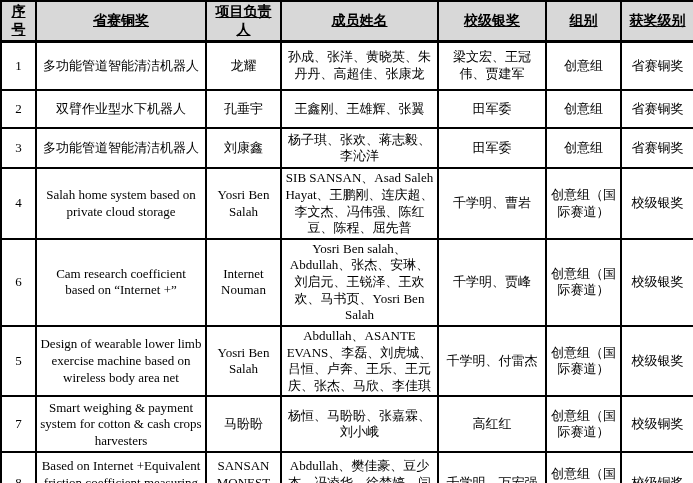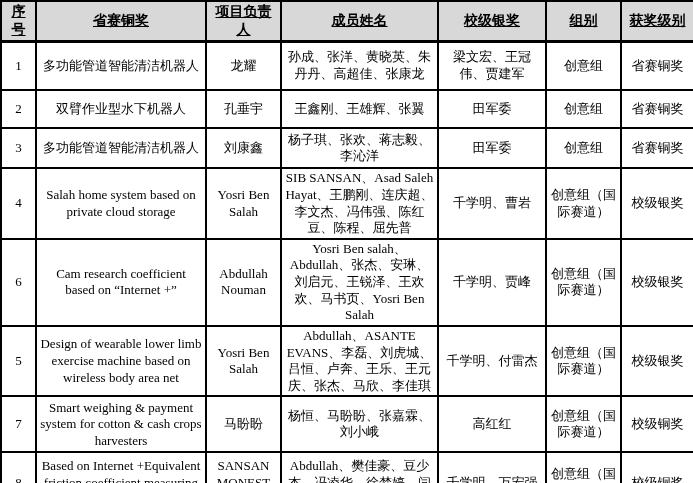--- a/index.html
+++ b/index.html
@@ -100,21 +100,21 @@
       <td>Salah home system based on private cloud storage</td>
       <td>Yosri Ben Salah</td>
       <td>SIB SANSAN、Asad Saleh Hayat、王鹏刚、连庆超、李文杰、冯伟强、陈红豆、陈程、屈先普</td>
       <td>千学明、曹岩</td>
       <td>创意组（国际赛道）</td>
       <td>校级银奖</td>
     </tr>
     <tr class="r-5">
       <td>6</td>
       <td>Cam research coefficient based on “Internet +”</td>
-      <td>Abdullah Nouman</td>
+      <td>Internet Nouman</td>
       <td>Yosri Ben salah、Abdullah、张杰、安琳、刘启元、王锐泽、王欢欢、马书页、Yosri Ben Salah</td>
       <td>千学明、贾峰</td>
       <td>创意组（国际赛道）</td>
       <td>校级银奖</td>
     </tr>
     <tr class="r-6">
       <td>5</td>
       <td>Design of wearable lower limb exercise machine based on wireless body area net</td>
       <td>Yosri Ben Salah</td>
       <td>Abdullah、ASANTE EVANS、李磊、刘虎城、吕恒、卢奔、王乐、王元庆、张杰、马欣、李佳琪</td>

